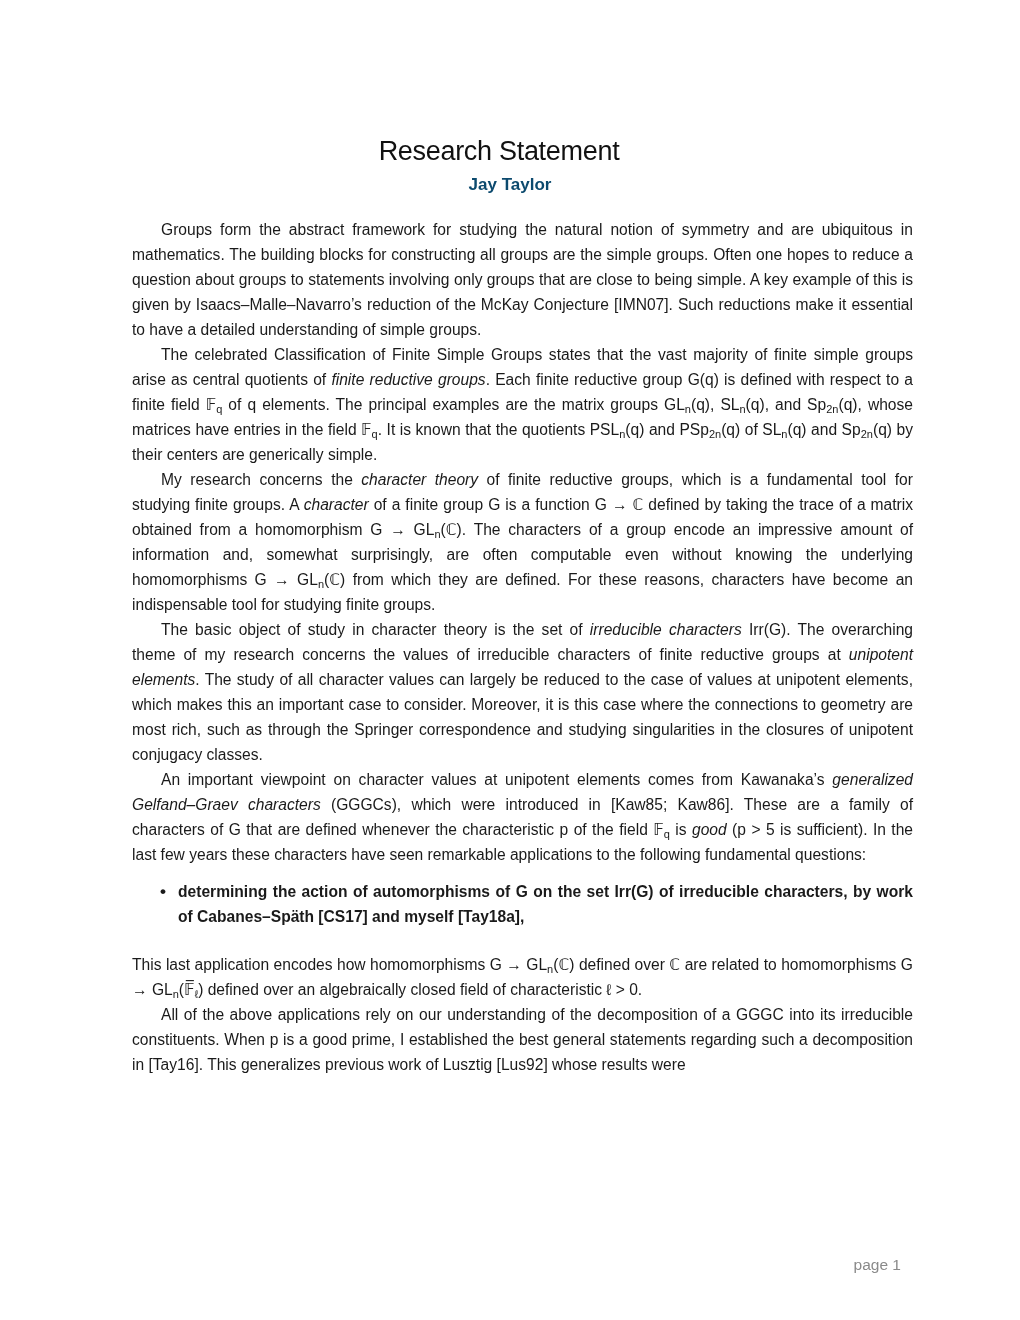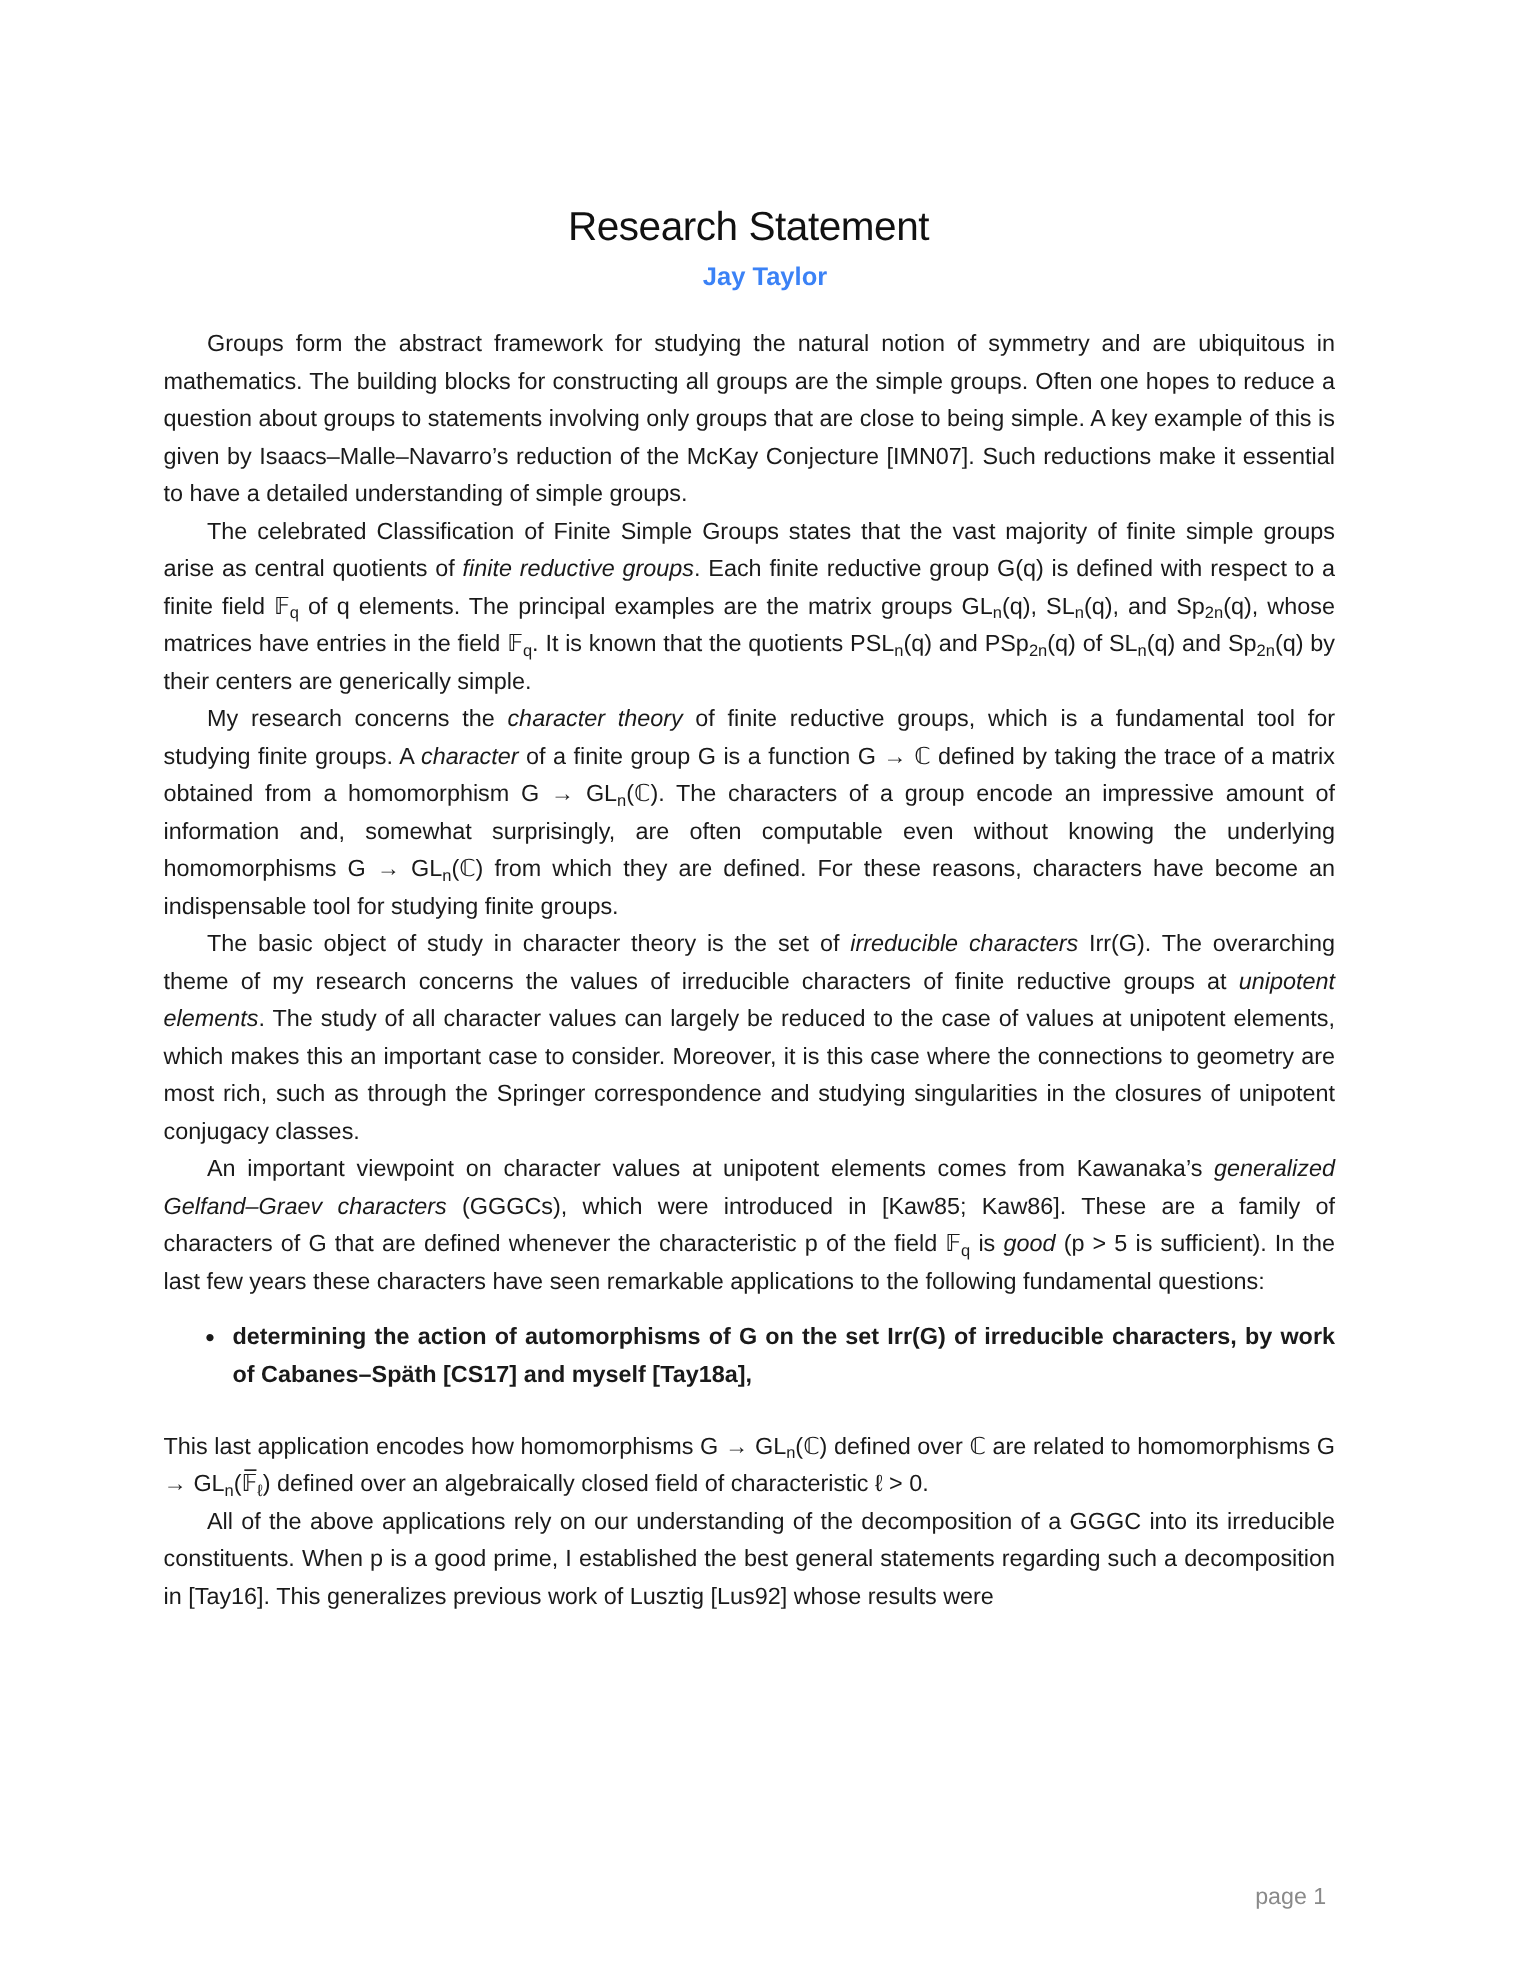--- a/index.html
+++ b/index.html
@@ -2,31 +2,31 @@
 <html><head>
 <meta charset="utf-8">
 <style>
   html, body { margin: 0; padding: 0; background: #ffffff; }
   body { width: 1020px; height: 1320px; position: relative; overflow: hidden;
          font-family: "Liberation Sans", "DejaVu Sans", sans-serif; color: #1a1a1a; }
   .page { position: absolute; left: 0; top: 0; width: 1020px; height: 1320px; }
   .title { position: absolute; top: 118px; left: 0; width: 998px; text-align: center;
            font-size: 27px; font-weight: normal; letter-spacing: -0.3px; color: #111; }
   .author { position: absolute; top: 175px; left: 0; width: 1020px; text-align: center;
-            font-size: 17px; font-weight: bold; color: #3b82f6; }
-  .body { position: absolute; top: 217px; left: 109px; width: 781px;
+            font-size: 17px; font-weight: bold; color: #0c4a6e; }
+  .body { position: absolute; top: 217px; left: 132px; width: 781px;
           font-size: 15.6px; line-height: 25px; text-align: justify; }
   .body p { margin: 0; text-indent: 29px; }
   .body p.noindent { text-indent: 0; margin-top: 23px; }
   .body em { font-style: italic; }
   .body ul { margin: 12px 0 13px 0; padding: 0; list-style: none; }
   .body li { position: relative; padding-left: 46px; margin-bottom: 7px; font-weight: bold; }
   .body li::before { content: "\2022"; position: absolute; left: 28px; top: 0; font-size: 17px; }
   sub { font-size: 11px; vertical-align: -3px; line-height: 0; }
-  .footer { position: absolute; top: 1256px; left: 820px; width: 81px; text-align: center;
+  .footer { position: absolute; top: 1256px; left: 820px; width: 81px; text-align: right;
             font-size: 15.5px; color: #8a8a8a; }
 </style>
 </head>
 <body>
 
 <div class="page">
   <h1 class="title">Research Statement</h1>
   <div class="author">Jay Taylor</div>
 
   <div class="body">

